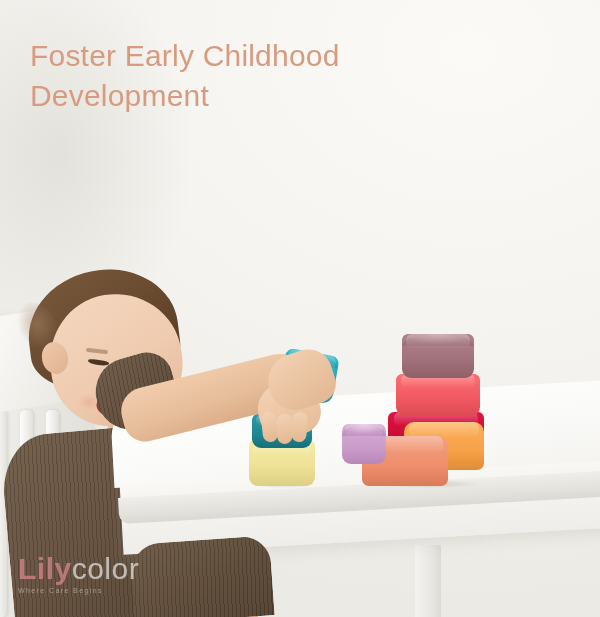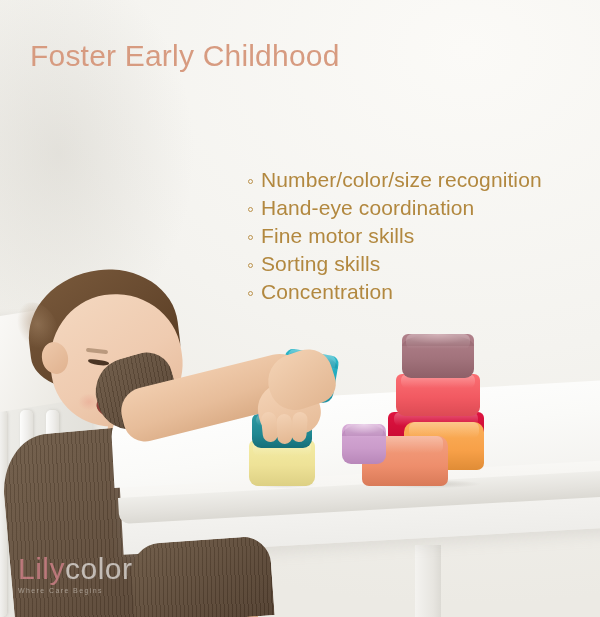--- a/index.html
+++ b/index.html
@@ -320,21 +320,21 @@
   }
 
   
   .watermark{
     position:absolute;left:18px;top:552px;width:132px;height:52px;
     opacity:.62;
   }
   .wm-row{
     font-size:30px;line-height:34px;letter-spacing:.5px;
   }
-  .wm-lily{color:#f0909f;font-weight:400;}
+  .wm-lily{color:#f0909f;font-weight:700;}
   .wm-tots{color:#ffffff;font-weight:400;text-shadow:0 1px 2px rgba(120,115,108,.35);}
   .wm-tag{
     font-size:7px;letter-spacing:1.4px;color:#cfc8bf;
     margin-top:1px;white-space:nowrap;
   }
 </style>
 </head>
 <body>
 
 <div class="stage">
@@ -407,28 +407,22 @@
   <div class="finger f1"></div>
   <div class="finger f2"></div>
   <div class="finger f3"></div>
   <div class="hand-up"></div>
 
   <div class="leg"></div>
   <div class="shorts"></div>
 
   <div class="headline">
     <div>Foster Early Childhood</div>
+    <div>Development</div>
   </div>
 
-  <ul class="benefits">
-    <li>Number/color/size recognition</li>
-    <li>Hand-eye coordination</li>
-    <li>Fine motor skills</li>
-    <li>Sorting skills</li>
-    <li>Concentration</li>
-  </ul>
 
   <div class="watermark">
     <div class="wm-row"><span class="wm-lily">Lily</span><span class="wm-tots">color</span></div>
     <div class="wm-tag">Where Care Begins</div>
   </div>
 
 </div>
 
 </body></html>

